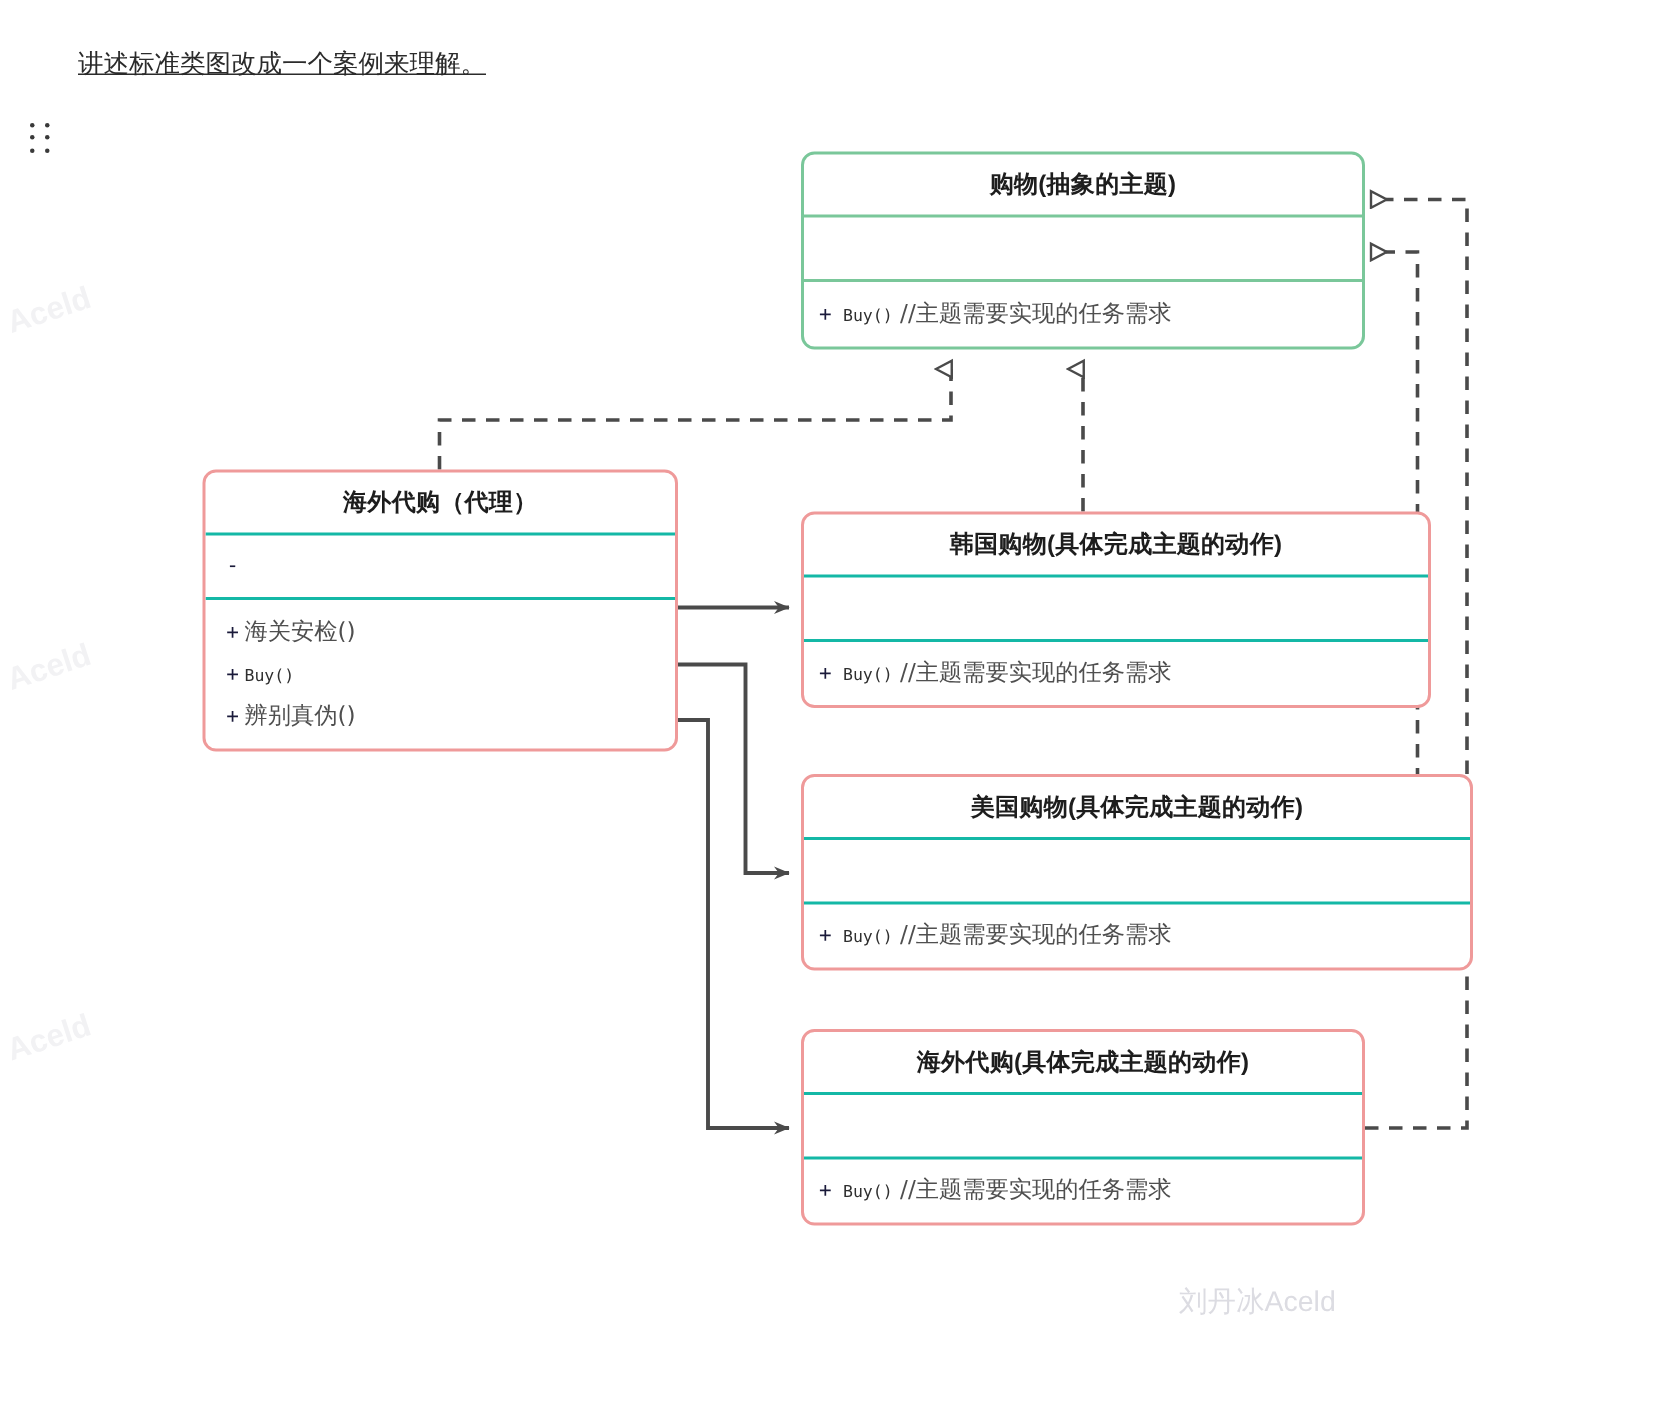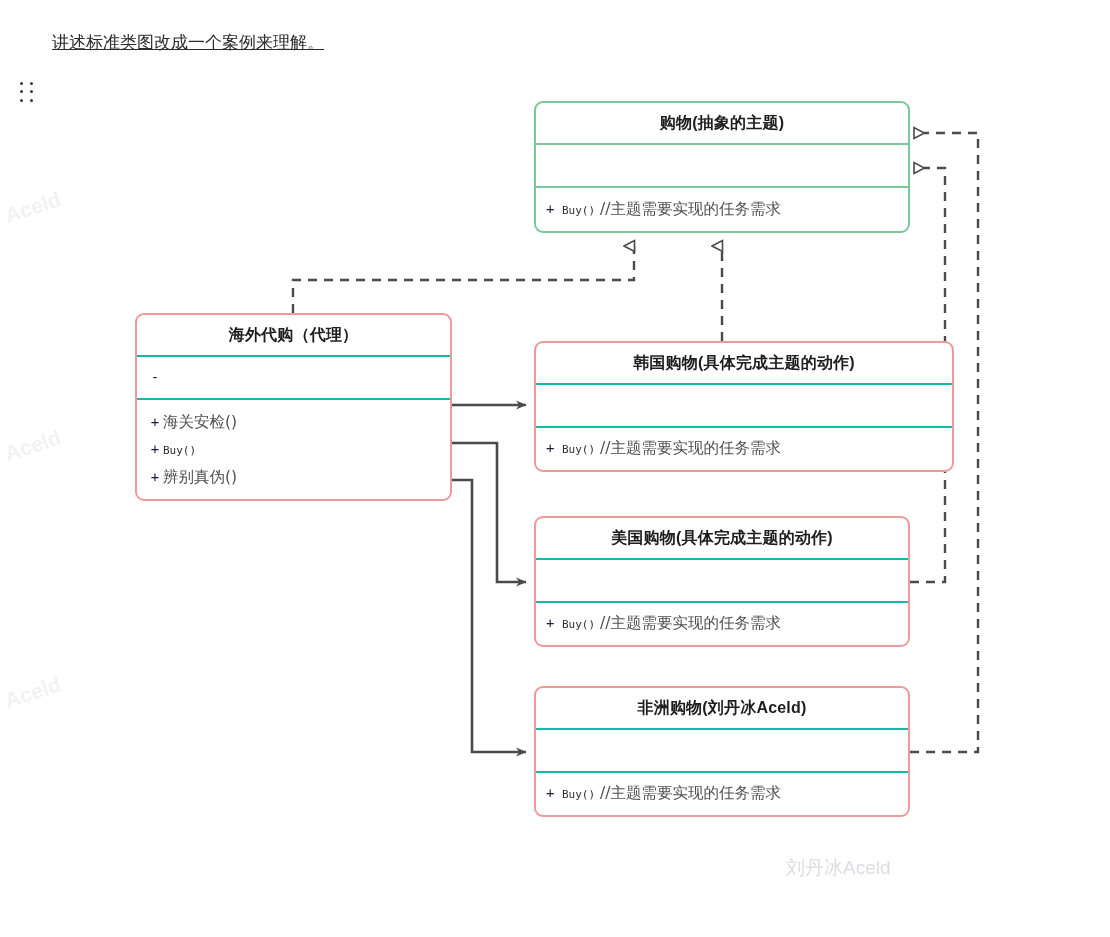--- a/index.html
+++ b/index.html
@@ -280,36 +280,36 @@
       <div class="member">
         <span class="vis">+</span>
         <span class="sig">
           <span class="mono">Buy()</span>
           <span>//主题需要实现的任务需求</span>
         </span>
       </div>
     </div>
   </div>
 
-  <div class="uml-class" style="left:534px; top:516px; width:376px; height:131px;">
+  <div class="uml-class" style="left:534px; top:516px; width:448px; height:131px;">
     <div class="uml-row uml-title">美国购物(具体完成主题的动作)</div>
     <div class="uml-row uml-attrs" style="height:43px;"></div>
     <div class="uml-row uml-ops" style="height:42px;">
       <div class="member">
         <span class="vis">+</span>
         <span class="sig">
           <span class="mono">Buy()</span>
           <span>//主题需要实现的任务需求</span>
         </span>
       </div>
     </div>
   </div>
 
   <div class="uml-class" style="left:534px; top:686px; width:376px; height:131px;">
-    <div class="uml-row uml-title">非洲购物(刘丹冰Aceld)</div>
+    <div class="uml-row uml-title">海外代购(具体完成主题的动作)</div>
     <div class="uml-row uml-attrs" style="height:43px;"></div>
     <div class="uml-row uml-ops" style="height:42px;">
       <div class="member">
         <span class="vis">+</span>
         <span class="sig">
           <span class="mono">Buy()</span>
           <span>//主题需要实现的任务需求</span>
         </span>
       </div>
     </div>

